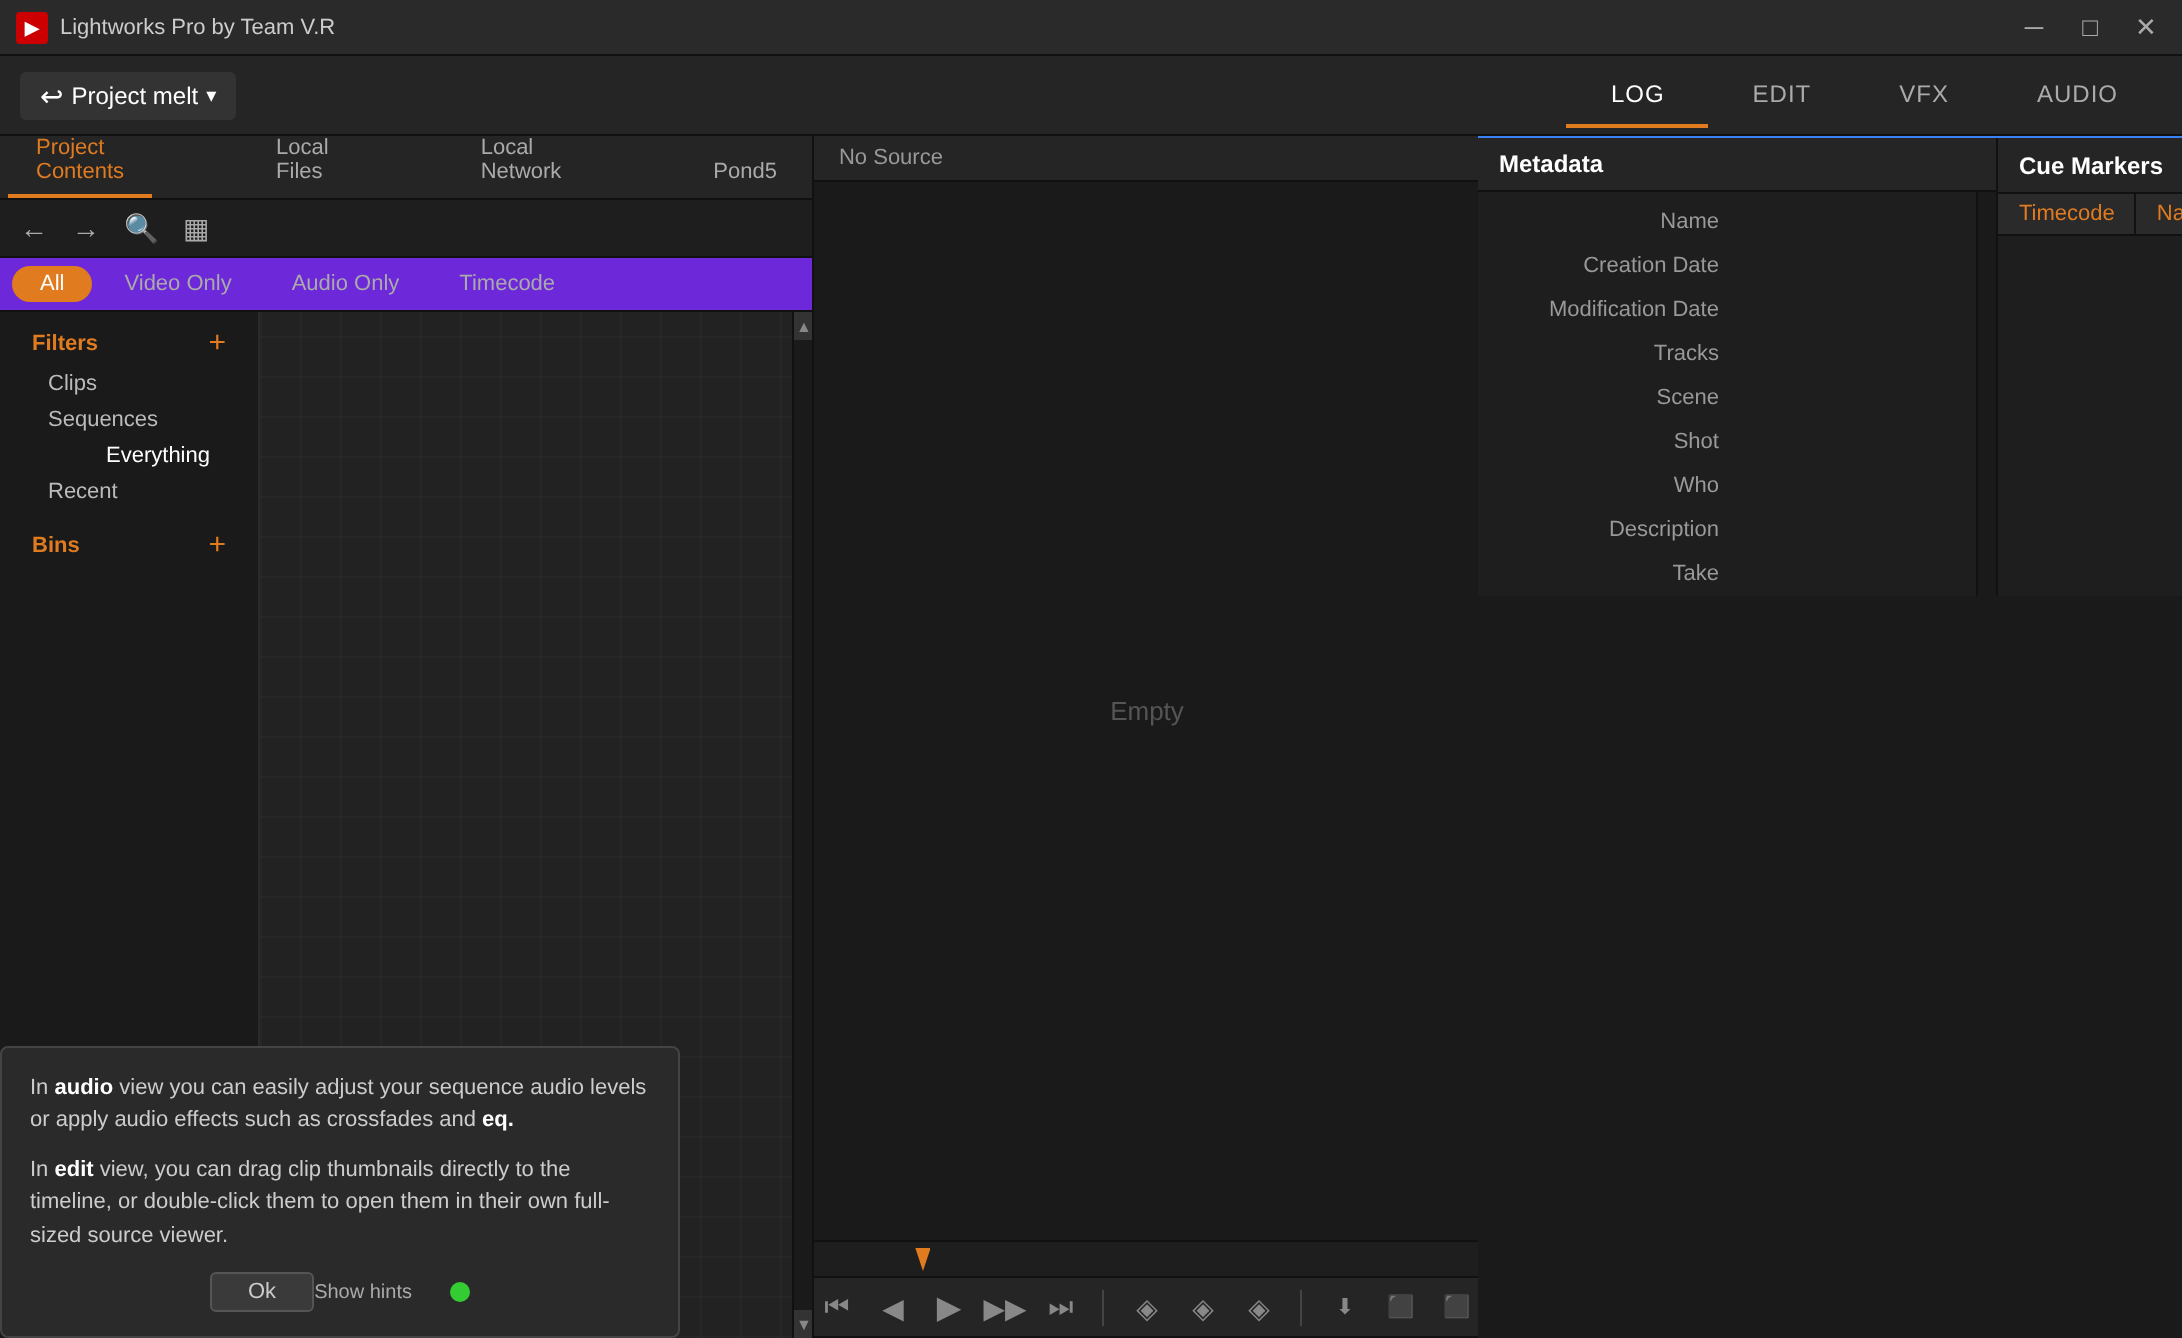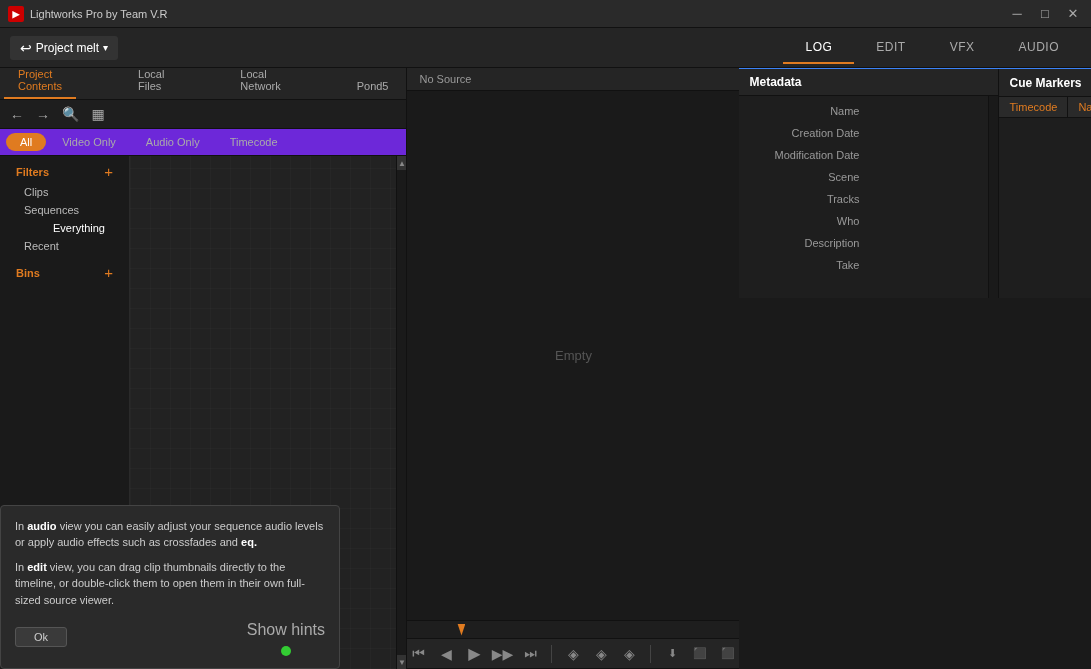--- a/index.html
+++ b/index.html
@@ -251,39 +251,38 @@
       font-size: 11px;
       color: #ccc;
       line-height: 1.5;
       z-index: 10;
     }
     .hint-box p { margin-bottom: 8px; }
     .hint-box b { color: #fff; font-style: normal; }
     .hint-footer {
       display: flex;
       align-items: center;
-      justify-content: space-between;
+      justify-content: center;
       margin-top: 10px;
     }
     .ok-btn {
       background: #3a3a3a;
       border: 1px solid #555;
       color: #ccc;
       padding: 3px 18px;
       border-radius: 3px;
       cursor: pointer;
       font-size: 11px;
     }
     .show-hints {
       display: flex;
       align-items: center;
-      gap: 4px;
-      font-size: 16px;
-      color: #aaa;
-      flex-direction: column;
+      gap: 19px;
+      font-size: 10px;
+      color: #aaa;
     }
     .green-dot {
       width: 10px;
       height: 10px;
       background: #3c3;
       border-radius: 50%;
     }
 
     
     .right-panel {
@@ -601,25 +600,29 @@
             </div>
             <div class="meta-row">
               <span class="meta-label">Creation Date</span>
               <span class="meta-value"></span>
             </div>
             <div class="meta-row">
               <span class="meta-label">Modification Date</span>
               <span class="meta-value"></span>
             </div>
             <div class="meta-row">
+              <span class="meta-label">Tracks</span>
+              <span class="meta-value"></span>
+            </div>
+            <div class="meta-row">
               <span class="meta-label">Scene</span>
               <span class="meta-value"></span>
             </div>
             <div class="meta-row">
-              <span class="meta-label">Tracks</span>
+              <span class="meta-label">Shot</span>
               <span class="meta-value"></span>
             </div>
             <div class="meta-row">
               <span class="meta-label">Who</span>
               <span class="meta-value"></span>
             </div>
             <div class="meta-row">
               <span class="meta-label">Description</span>
               <span class="meta-value"></span>
             </div>

